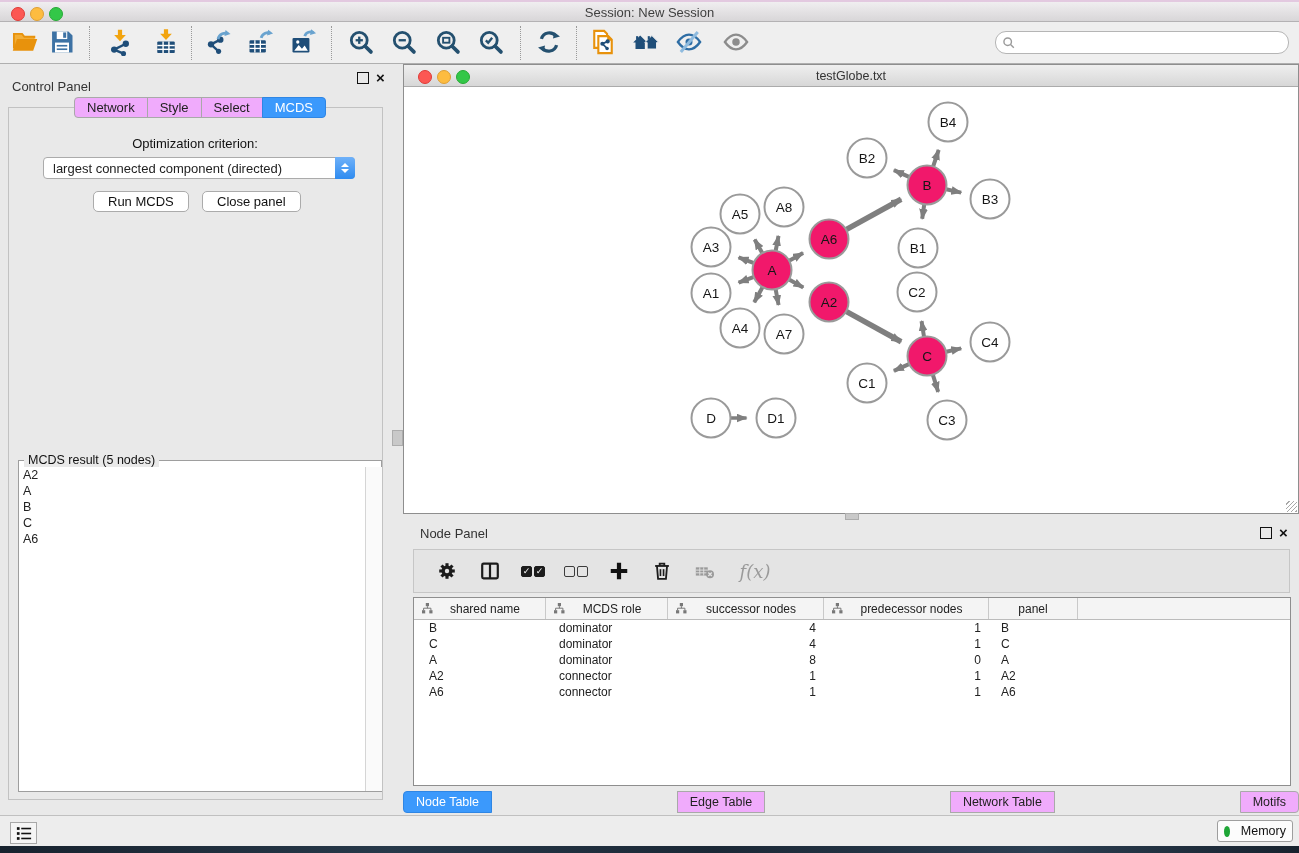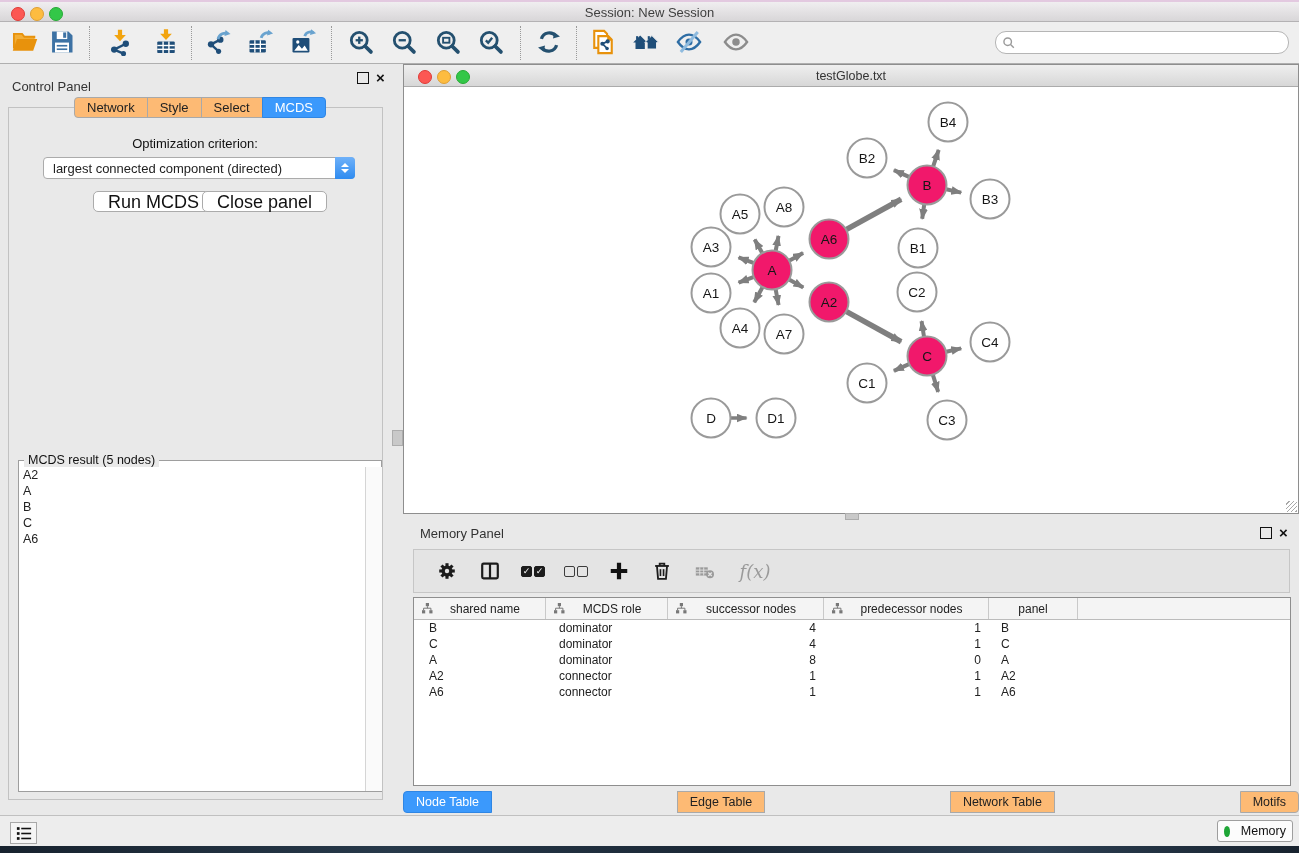--- a/index.html
+++ b/index.html
@@ -19,37 +19,37 @@
   .tbtn{position:absolute;top:4px;width:34px;height:34px;background:none;border:none;padding:2px;cursor:default;}
   .tbtn svg{width:28px;height:28px;}
   .tsep{position:absolute;top:4px;width:0;height:34px;border-left:1px dotted #9A9A9A;}
   #searchbox{left:995px;top:9px;width:294px;height:23px;background:#fff;border:1px solid #B5B5B5;
              border-radius:11px;box-sizing:border-box;display:flex;align-items:center;padding-left:6px;}
   
   #cp-title{left:12px;top:71px;font-size:13px;color:#333;margin-top:8px;}
   .winbtn{font-size:13px;font-weight:bold;color:#111;line-height:14px;}
   #cp-box{left:8px;top:107px;width:375px;height:693px;border:1px solid #C2C2C2;background:#E9E9E9;box-sizing:border-box;}
   .tabrow{display:flex;}
-  .tab{height:19px;line-height:19px;padding:0 12px;background:#fdba74;border:1px solid #A9A9A9;
+  .tab{height:19px;line-height:19px;padding:0 12px;background:#f0abfc;border:1px solid #A9A9A9;
        font-size:13px;color:#222;margin-left:-1px;position:relative;}
   .tab.first{border-radius:4px 0 0 4px;margin-left:0;}
   .tab.last{border-radius:0 4px 4px 0;}
   .tab.active{background:#3B99FC;border-color:#2F86E4;color:#fff;z-index:2;}
   #cp-tabs{left:74px;top:97px;}
   #opt-label{left:0;top:136px;width:390px;text-align:center;font-size:13px;color:#111;}
   #criterion{left:43px;top:157px;width:312px;height:22px;background:#fff;border:1px solid #ABABAB;border-radius:4px;
              box-sizing:border-box;display:flex;align-items:center;}
   #criterion .val{flex:1;font-size:13px;padding-left:9px;white-space:nowrap;overflow:hidden;}
   #criterion .stepper{width:20px;height:22px;margin:-1px -1px -1px 0;border-radius:0 4px 4px 0;
              background:linear-gradient(#6FB1F9,#2E8BF0);display:flex;flex-direction:column;align-items:center;justify-content:center;gap:2px;}
   .chev{width:0;height:0;border-left:4px solid transparent;border-right:4px solid transparent;}
   .chev.up{border-bottom:4px solid #fff;}
   .chev.dn{border-top:4px solid #fff;}
   .pbtn{position:absolute;height:21px;background:#fff;border:1px solid #ABABAB;border-radius:5px;
-        font-size:18px;color:#111;font-family:inherit;padding:0 14px;}
+        font-size:13px;color:#111;font-family:inherit;padding:0 14px;}
   #result-group{left:18px;top:460px;width:364px;height:332px;border:1px solid #9E9E9E;background:#fff;box-sizing:border-box;}
   #result-label{left:24px;top:453px;background:#E9E9E9;padding:0 4px;font-size:12.5px;color:#111;}
   #result-list{left:19px;top:467px;width:346px;height:324px;background:#fff;font-size:12.5px;}
   #result-list .item{height:16px;line-height:16px;padding-left:4px;}
   #result-scroll{left:365px;top:467px;width:16px;height:324px;background:#FAFAFA;border-left:1px solid #D5D5D5;}
   .vgrip{left:392px;top:430px;width:9px;height:14px;background:#C9C9C9;border:1px solid #ADADAD;}
   
   #netwin{left:403px;top:64px;width:896px;height:450px;border:1px solid #8E8E8E;background:#fff;box-sizing:border-box;}
   #netwin-titlebar{left:0;top:0;width:894px;height:22px;background:linear-gradient(#EFEFEF,#D7D7D7);
                    border-bottom:1px solid #ABABAB;box-sizing:border-box;}
@@ -375,21 +375,21 @@
         <circle cx="307" cy="331" r="19.5" fill="#ffffff" stroke="#9a9a9a" stroke-width="2"></circle>
         <text x="307" y="335.5" text-anchor="middle" font-size="13.5" fill="#161616" font-family="Liberation Sans, DejaVu Sans, sans-serif">D</text>
         <circle cx="372" cy="331" r="19.5" fill="#ffffff" stroke="#9a9a9a" stroke-width="2"></circle>
         <text x="372" y="335.5" text-anchor="middle" font-size="13.5" fill="#161616" font-family="Liberation Sans, DejaVu Sans, sans-serif">D1</text>
       </svg>
     <div id="net-resize" class="abs"></div>
   </div>
   <div class="abs hgrip"></div>
 
   <div id="tablepanel" class="abs">
-    <div id="tp-title" class="abs">Memory Panel</div>
+    <div id="tp-title" class="abs">Node Panel</div>
     <div class="abs winbtn" style="left:857px;top:9px"><span style="display:inline-block;width:10px;height:10px;border:1.5px solid #111;"></span></div>
     <div class="abs winbtn" style="left:876px;top:8px;font-size:15px">×</div>
 
     <div id="tp-toolbar" class="abs">
       <button class="tpbtn">
         <svg width="22" height="22" viewBox="0 0 24 24">
             <g stroke="#1c1c1c" stroke-width="3.4">
               <line x1="12" y1="3.5" x2="12" y2="20.5"></line>
               <line x1="3.5" y1="12" x2="20.5" y2="12"></line>
               <line x1="6" y1="6" x2="18" y2="18"></line>

